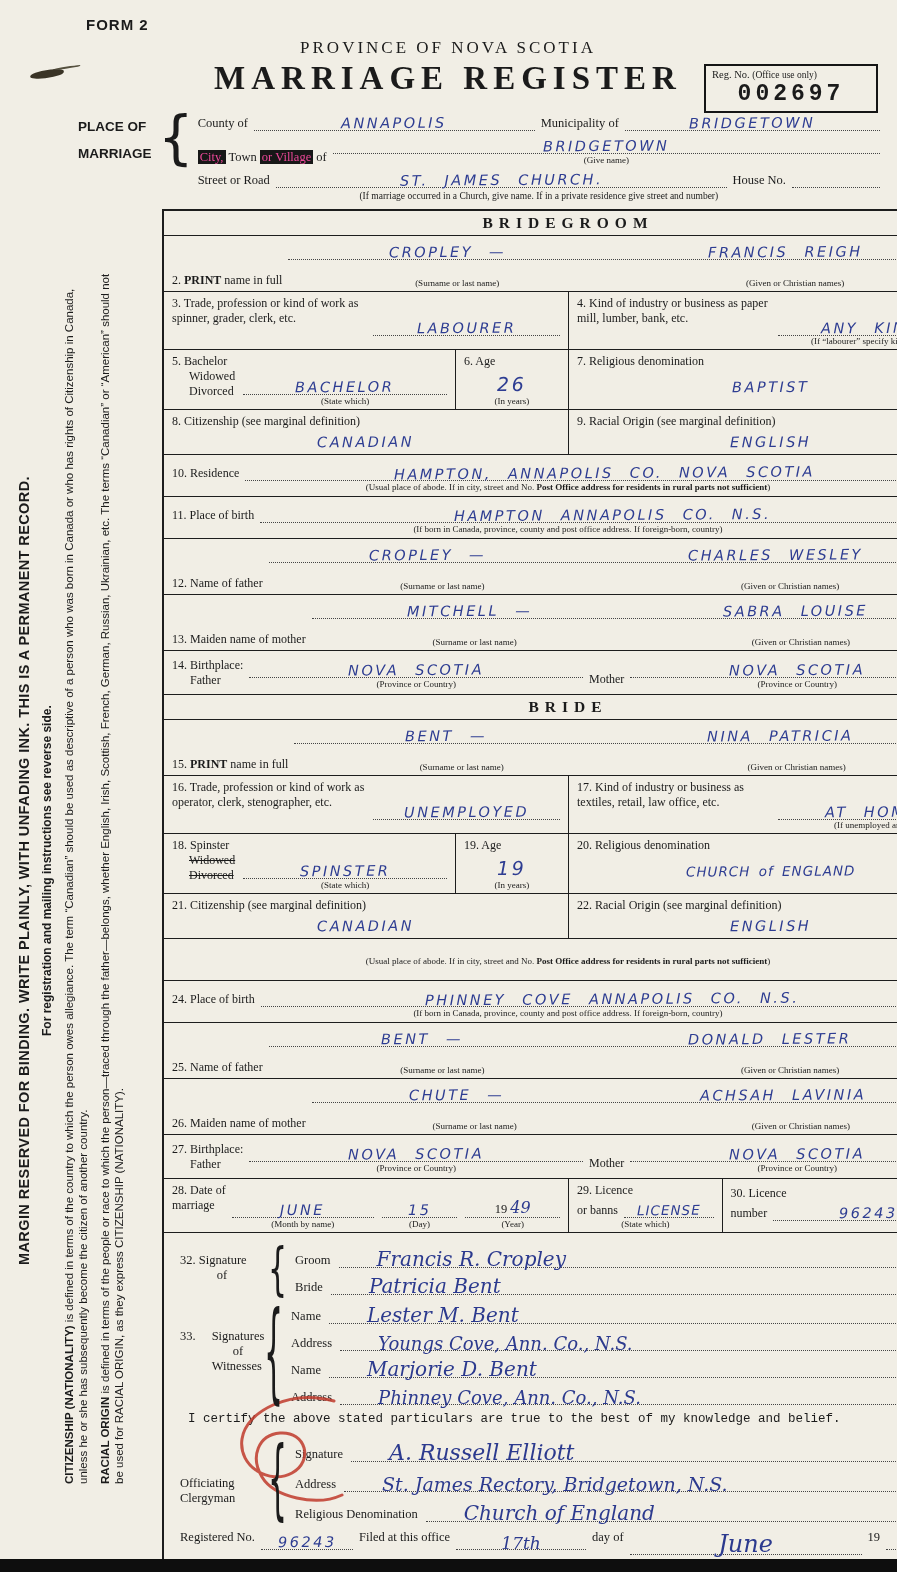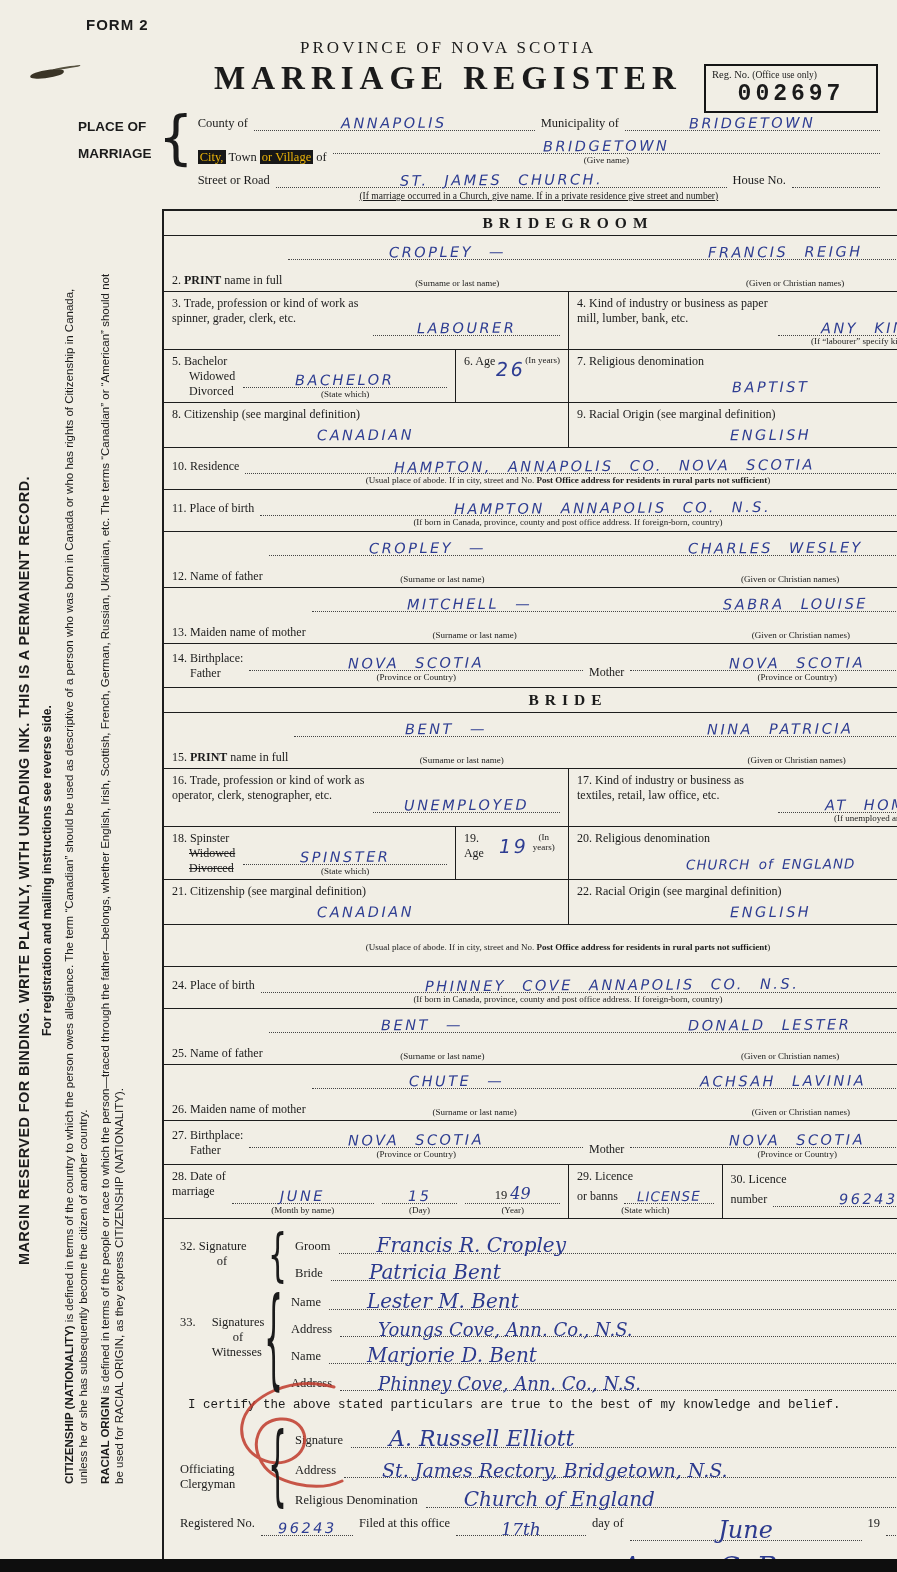--- a/index.html
+++ b/index.html
@@ -27,23 +27,23 @@
   .regnote { font-size: 9.5px; }
   .regno { font-family: "Liberation Mono", monospace; font-weight: bold; font-size: 23px; letter-spacing: 4px; text-align: center; margin-top: 1px; }
 
   
   .placeblock { display: flex; margin-top: 12px; align-items: flex-start; }
   .place-left { width: 80px; font-family: "Liberation Sans", sans-serif; font-weight: bold; font-size: 13.5px; line-height: 27px; padding-top: 4px; }
   .place-brace { font-family: "DejaVu Sans", sans-serif; font-size: 56px; line-height: 62px; margin: -2px 4px 0 0; transform: scaleY(1.05); }
   .place-lines { flex: 1; padding-top: 2px; }
   .pline { display: flex; align-items: flex-end; gap: 6px; margin-bottom: 3px; }
   .plbl { font-size: 12.5px; white-space: nowrap; }
-  .redact { background: #171717; color: #eab308; padding: 0 2px; }
+  .redact { background: #171717; color: #ec4899; padding: 0 2px; }
   .streetline { margin-top: 2px; }
-  .placenote { text-align: center; font-size: 9.5px; margin-top: 1px; text-decoration: underline; }
+  .placenote { text-align: center; font-size: 9.5px; margin-top: 1px; }
 
   
   .blank { border-bottom: 1px dotted #454545; display: flex; align-items: flex-end; justify-content: center; min-height: 20px; }
   .blank.split { justify-content: space-around; }
   .blank.grow { flex: 1; }
   .blankcol { flex: 1; display: flex; flex-direction: column; justify-content: flex-end; }
   .hw { font-family: "DejaVu Sans", sans-serif; font-style: italic; display: inline-block; color: #2e3d92;
         font-size: 14.5px; letter-spacing: 2.5px; word-spacing: 9px; white-space: nowrap; transform: translateY(1px) rotate(-.4deg); }
   .hw.big { font-size: 19px; }
   .hw.tight { letter-spacing: 1px; word-spacing: 3px; font-size: 13.5px; }
@@ -68,21 +68,21 @@
   .w50 { width: 50%; }
   .h44 { min-height: 44px; } .h42 { min-height: 42px; } .h46 { min-height: 46px; }
   .h58 { min-height: 58px; } .h52 { min-height: 52px; } .h50 { min-height: 50px; }
   .fieldrow { display: flex; align-items: flex-end; gap: 6px; }
   .sidefield { display: flex; gap: 6px; height: 100%; }
   .sidefield .blank.grow { align-self: flex-end; margin-bottom: 10px; }
   .colcell { display: flex; flex-direction: column; }
   .centerhw { text-align: center; margin: 3px 0 1px; }
   .optcol .ind { margin-left: 17px; }
   .c5a { width: 36%; display: flex; gap: 8px; }
-  .c5b { width: 14%; display: flex; flex-direction: row; justify-content: space-between; }
+  .c5b { width: 14%; display: flex; flex-direction: column; justify-content: space-between; }
   .c5c { width: 50%; display: flex; flex-direction: column; }
   .c28 { width: 50%; display: flex; gap: 6px; }
   .c29 { width: 19%; display: flex; flex-direction: column; justify-content: flex-end; }
   .c30 { width: 31%; display: flex; flex-direction: column; justify-content: flex-end; }
   .lblpair { font-size: 12px; white-space: nowrap; }
   .datecols { flex: 1; display: flex; gap: 8px; align-items: flex-end; }
   .dcol { display: flex; flex-direction: column; }
   .dcol.month { flex: 1.5; } .dcol.day { flex: .8; } .dcol.year { flex: 1; }
   .yprint { font-size: 12.5px; margin-right: 3px; }
 

